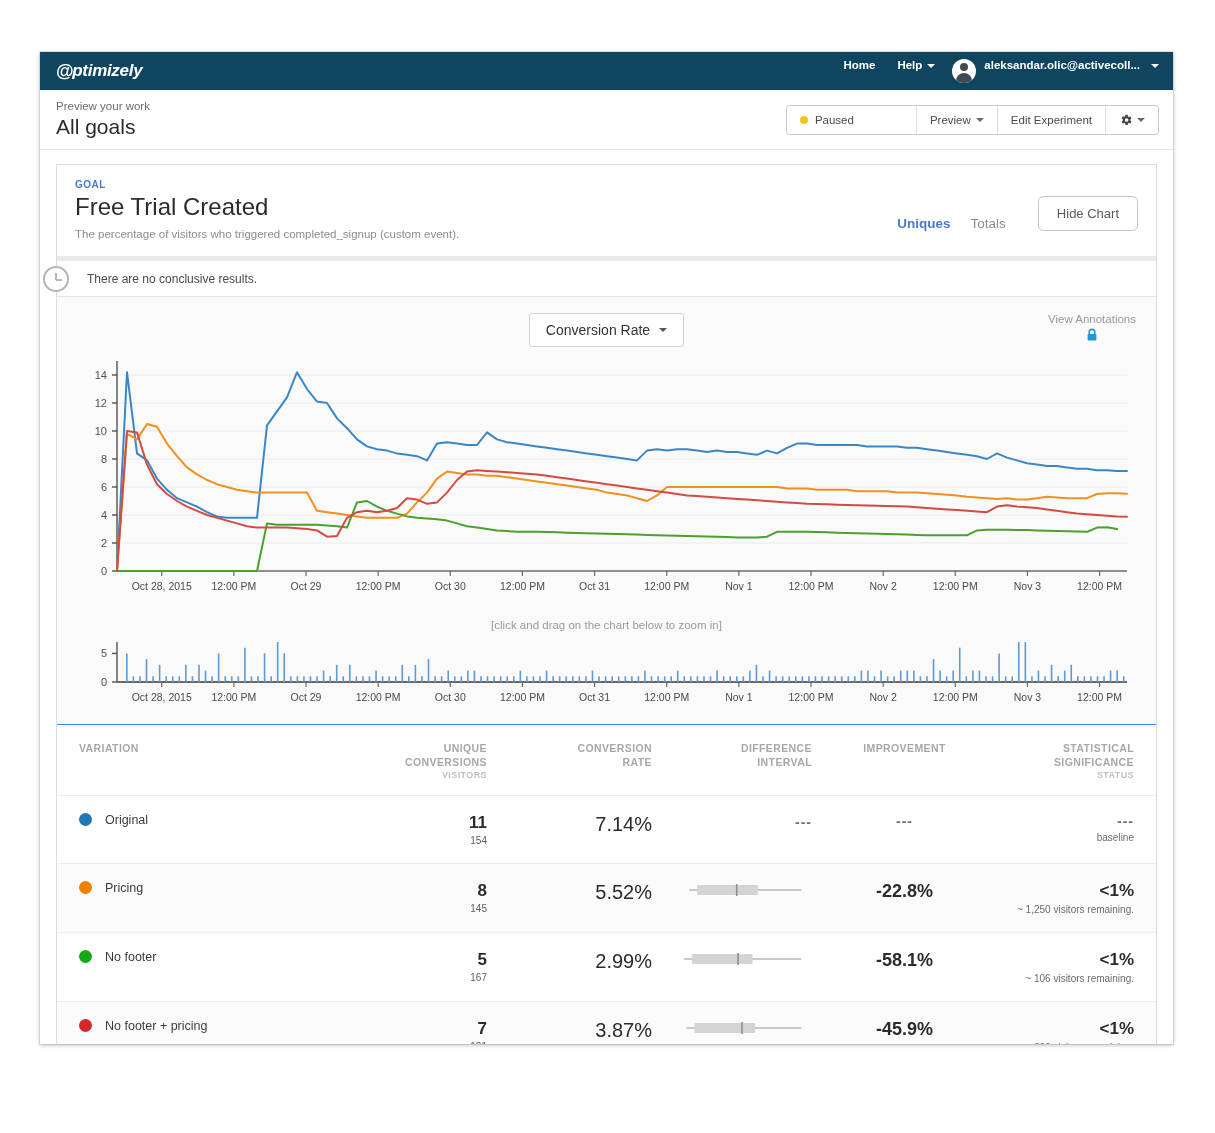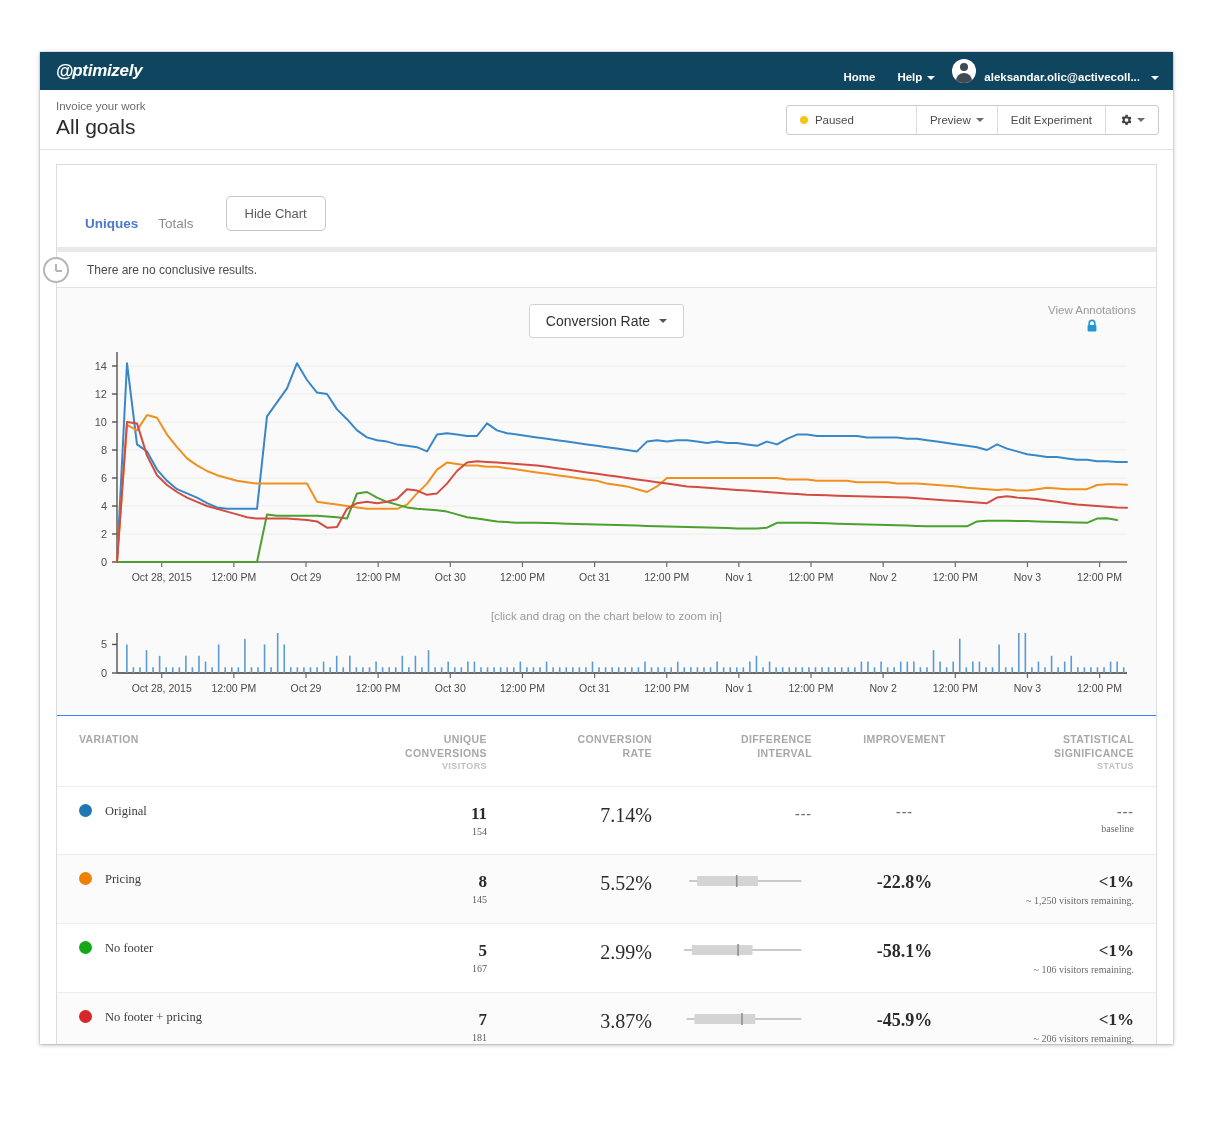--- a/index.html
+++ b/index.html
@@ -23,21 +23,21 @@
     height: 38px; background: #10455f;
     display: flex; align-items: center;
     padding: 0 14px 0 16px;
   }
   .brand {
     color: #ffffff; font-size: 17px; font-weight: bold;
     letter-spacing: -0.3px; font-style: italic;
     display: flex; align-items: center;
   }
   .brand .at { font-style: normal; font-size: 18px; margin-right: -1px; }
-  .topnav-right { margin-left: auto; display: flex; align-items: flex-end; gap: 0; }
+  .topnav-right { margin-left: auto; display: flex; align-items: flex-start; gap: 0; }
   .topnav-link {
     color: #ffffff; font-size: 11.5px; font-weight: bold;
     padding: 0 11px; cursor: pointer; white-space: nowrap;
   }
   .caret-d {
     display: inline-block; width: 0; height: 0; margin-left: 5px;
     border-left: 4px solid transparent; border-right: 4px solid transparent;
     border-top: 4px solid currentColor; vertical-align: middle;
   }
   .avatar {
@@ -158,21 +158,21 @@
     padding: 16px 0 14px; vertical-align: top; line-height: 1.35;
     border-bottom: 1px solid #ededed;
   }
   .th-sub { display: block; font-size: 9px; color: #c0c0c0; font-weight: bold; }
   .col-var { width: 270px; text-align: left; padding-left: 22px !important; }
   .col-uc { width: 160px; text-align: right; }
   .col-cr { width: 165px; text-align: right; }
   .col-di { width: 160px; text-align: right; }
   .col-imp { width: 185px; text-align: center; }
   .col-ss { text-align: right; padding-right: 22px !important; }
-  .table td { padding: 17px 0; vertical-align: top; border-bottom: 1px solid #ededed; font-family: Liberation Serif, serif; }
+  .table td { padding: 17px 0; vertical-align: top; border-bottom: 1px solid #ededed; }
   .table tr:nth-child(even) td { background: #fbfbfb; }
   .table tr:last-child td { border-bottom: none; }
   .var-cell { padding-left: 22px !important; font-size: 12.5px; color: #3c3c3c; }
   .var-dot {
     display: inline-block; width: 13px; height: 13px; border-radius: 50%;
     margin-right: 13px; vertical-align: -2px;
   }
   .uc-cell { text-align: right; }
   .uc-num { font-size: 17px; color: #2b2b2b; font-weight: bold; }
   .uc-visitors { font-size: 10px; color: #5c5c5c; margin-top: 2px; text-align: right; }
@@ -202,21 +202,21 @@
       </div>
       <div class="avatar"></div>
       <div class="topnav-link" style="padding:0">
         <span class="user-email">aleksandar.olic@activecoll...</span><span class="caret-d"></span>
       </div>
     </div>
   </div>
 
   <div class="pagehead">
     <div class="crumbs">
-      <div class="crumb-sub">Invoice your work</div>
+      <div class="crumb-sub">Preview your work</div>
       <div class="crumb-title">All goals</div>
     </div>
     <div class="head-actions">
       <div class="btn-grp">
         <div style="min-width:130px;justify-content:flex-start">
           <span class="status-dot"></span>
           <span>Paused</span>
         </div>
         <div>
           <span>Preview</span>
@@ -234,20 +234,25 @@
             <span class="caret-d" style="color:#6b6b6b"></span>
         </div>
       </div>
     </div>
   </div>
 
   <div class="content">
     <div class="card">
 
       <div class="goal-head">
+        <div class="goal-left">
+          <div class="goal-kicker">GOAL</div>
+          <div class="goal-title">Free Trial Created</div>
+          <div class="goal-desc">The percentage of visitors who triggered completed_signup (custom event).</div>
+        </div>
         <div class="goal-right">
           <div class="metric-tab active">Uniques</div>
           <div class="metric-tab">Totals</div>
           <div class="hide-chart-btn">Hide Chart</div>
         </div>
       </div>
 
       <div class="thickrule"></div>
 
       <div class="notice">

